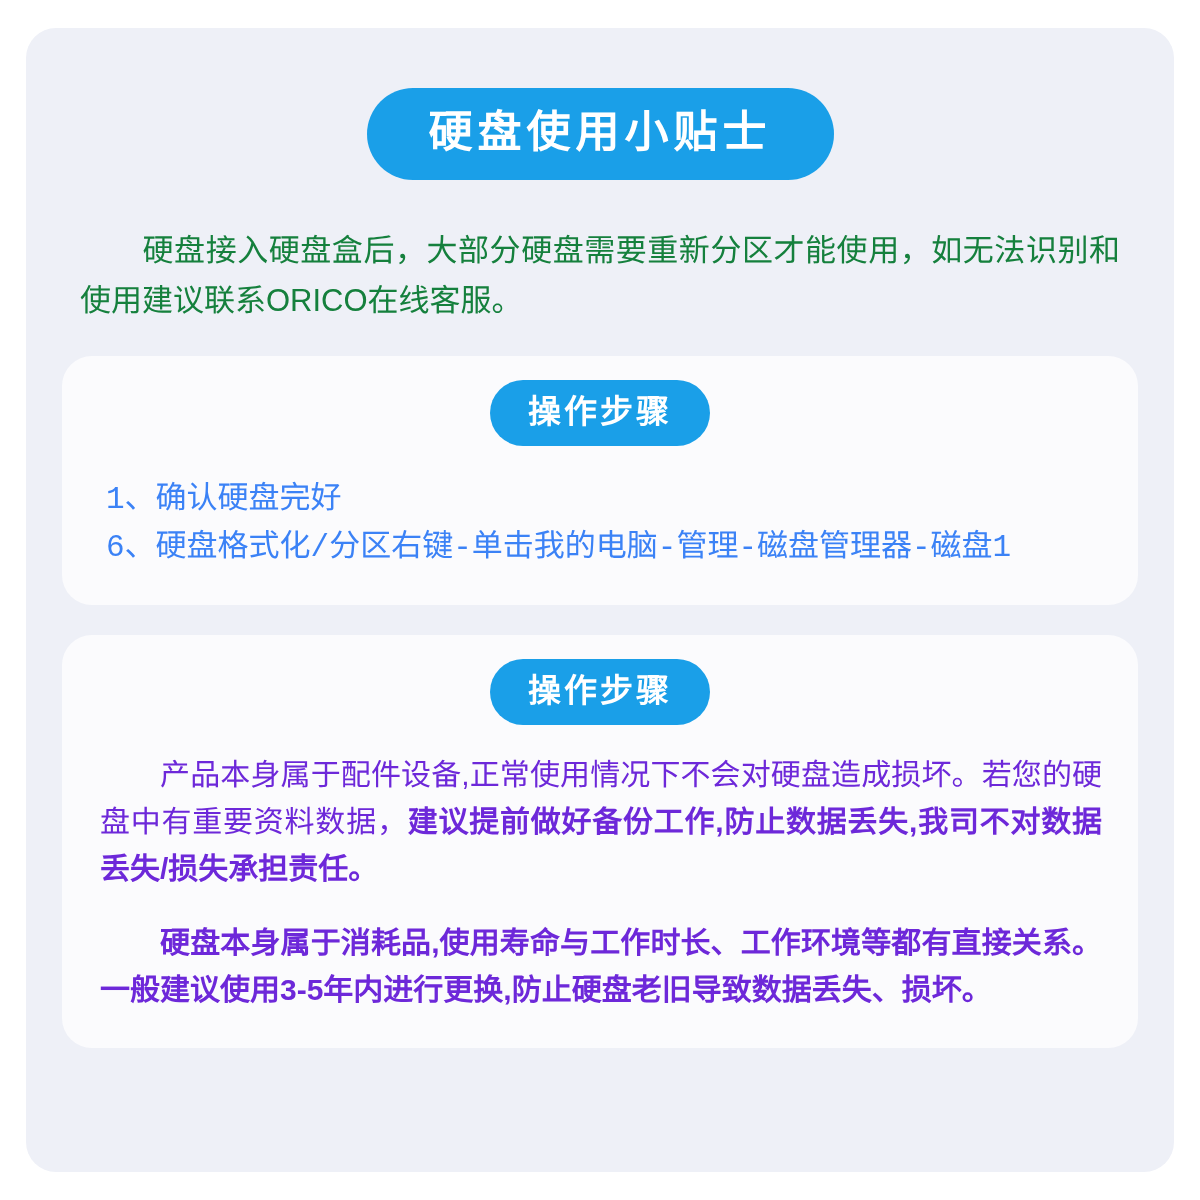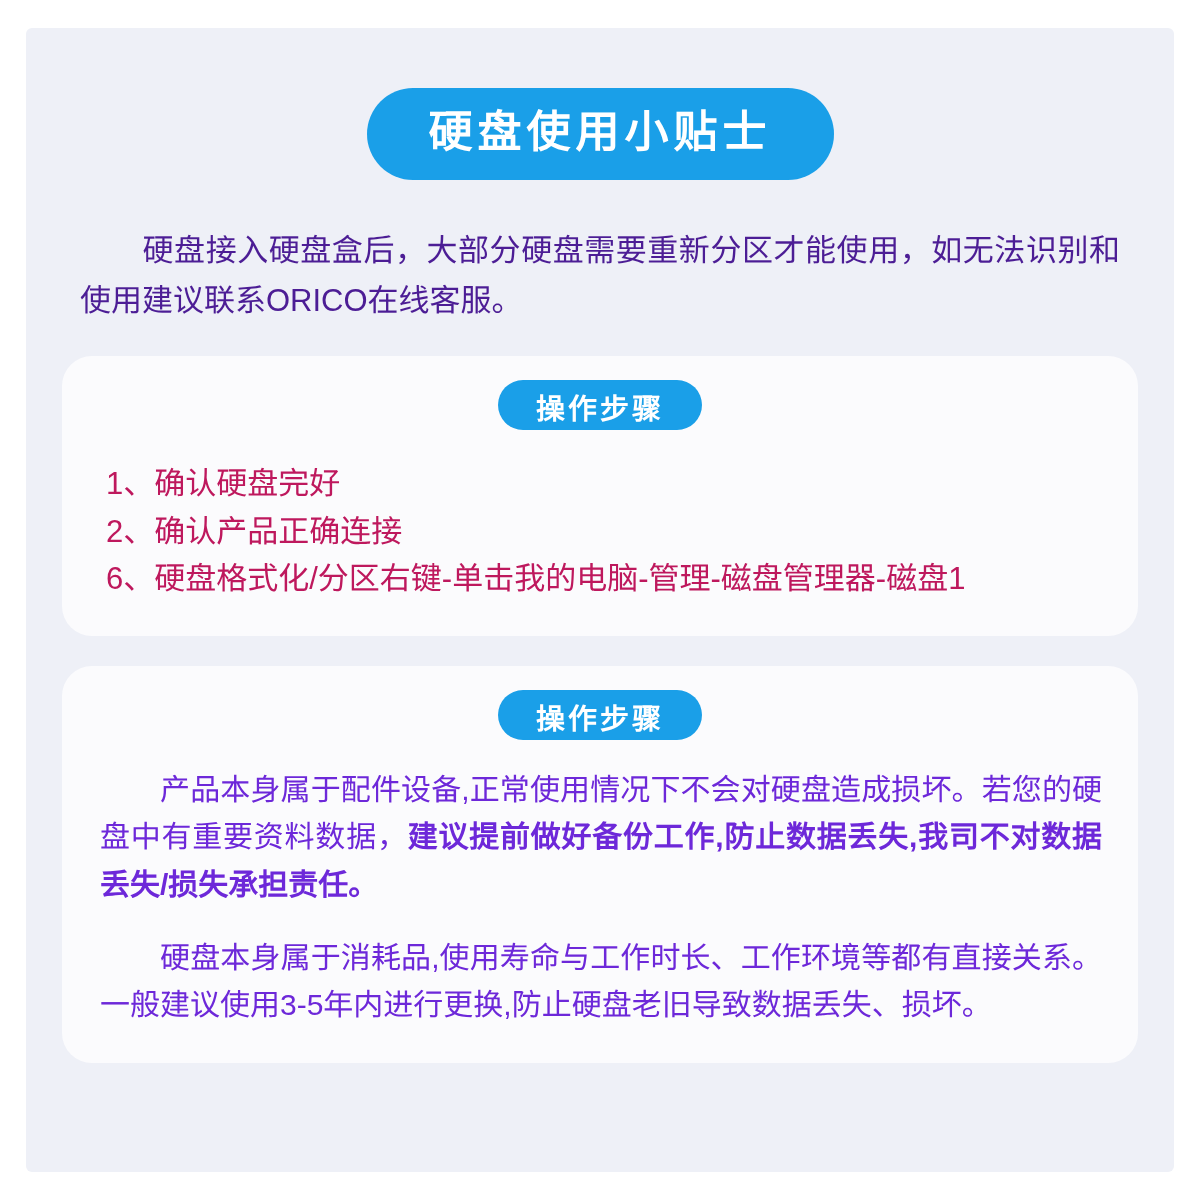--- a/index.html
+++ b/index.html
@@ -20,21 +20,21 @@
     box-sizing: border-box;
     padding: 28px 26px;
     background: #ffffff;
   }
   .panel {
     position: relative;
     box-sizing: border-box;
     width: 100%;
     height: 100%;
     background: #eef0f7;
-    border-radius: 6px;
+    border-radius: 30px;
     padding: 38px 36px 40px 36px;
   }
 
   
   .title-row {
     display: flex;
     justify-content: center;
     align-items: center;
     margin-top: 22px;
   }
@@ -47,31 +47,31 @@
     letter-spacing: 3px;
     text-align: center;
     line-height: 1;
   }
   .pill.main {
     font-size: 44px;
     padding: 22px 62px 26px 62px;
     letter-spacing: 5px;
   }
   .pill.section {
-    font-size: 29px;
-    padding: 15px 38px 6px 38px;
+    font-size: 33px;
+    padding: 15px 38px 18px 38px;
     letter-spacing: 3px;
   }
 
   
   .intro {
     margin: 46px 18px 0 18px;
     font-size: 31px;
     line-height: 1.62;
-    color: #4c1d95;
+    color: #15803d;
     text-align: justify;
   }
   .intro .indent { display: inline-block; width: 62px; }
 
   
   .card {
     margin-top: 30px;
     background: #fbfbfd;
     border-radius: 30px;
     padding: 24px 30px 34px 30px;
@@ -79,36 +79,37 @@
   }
   .card-head {
     display: flex;
     justify-content: center;
   }
 
   .steps {
     margin: 30px 4px 0 14px;
     font-size: 31px;
     line-height: 1.52;
-    color: #be185d;
+    color: #3b82f6;
+    font-family: Liberation Mono, monospace;
   }
   .step-line { white-space: pre-wrap; }
   .step-cont {
     padding-left: 58px;
   }
 
   .tips {
     margin: 26px 6px 0 8px;
     font-size: 30px;
     line-height: 1.58;
     color: #6d28d9;
     text-align: justify;
   }
   .tips p { margin: 0 0 14px 0; }
-  .tips p:last-child { margin-bottom: 0; }
+  .tips p:last-child { margin-bottom: 0; font-weight: bold; }
   .tips .indent { display: inline-block; width: 60px; }
   .tips b { font-weight: bold; }
   .gap-sm { height: 12px; }
 </style>
 </head>
 <body>
 
 <div class="page">
   <div class="panel">
 
@@ -119,21 +120,20 @@
     <div class="intro">
       <span class="indent"></span><span>硬盘接入硬盘盒后，大部分硬盘需要重新分区才能使用，如无法识别和使用建议联系ORICO在线客服。</span>
     </div>
 
     <div class="card">
       <div class="card-head">
         <div class="pill section">操作步骤</div>
       </div>
       <div class="steps">
         <div class="step-line">1、确认硬盘完好</div>
-        <div class="step-line">2、确认产品正确连接</div>
         <div class="step-line">6、硬盘格式化/分区右键-单击我的电脑-管理-磁盘管理器-磁盘1</div>
       </div>
     </div>
 
     <div class="card">
       <div class="card-head">
         <div class="pill section">操作步骤</div>
       </div>
       <div class="tips">
         <p>

